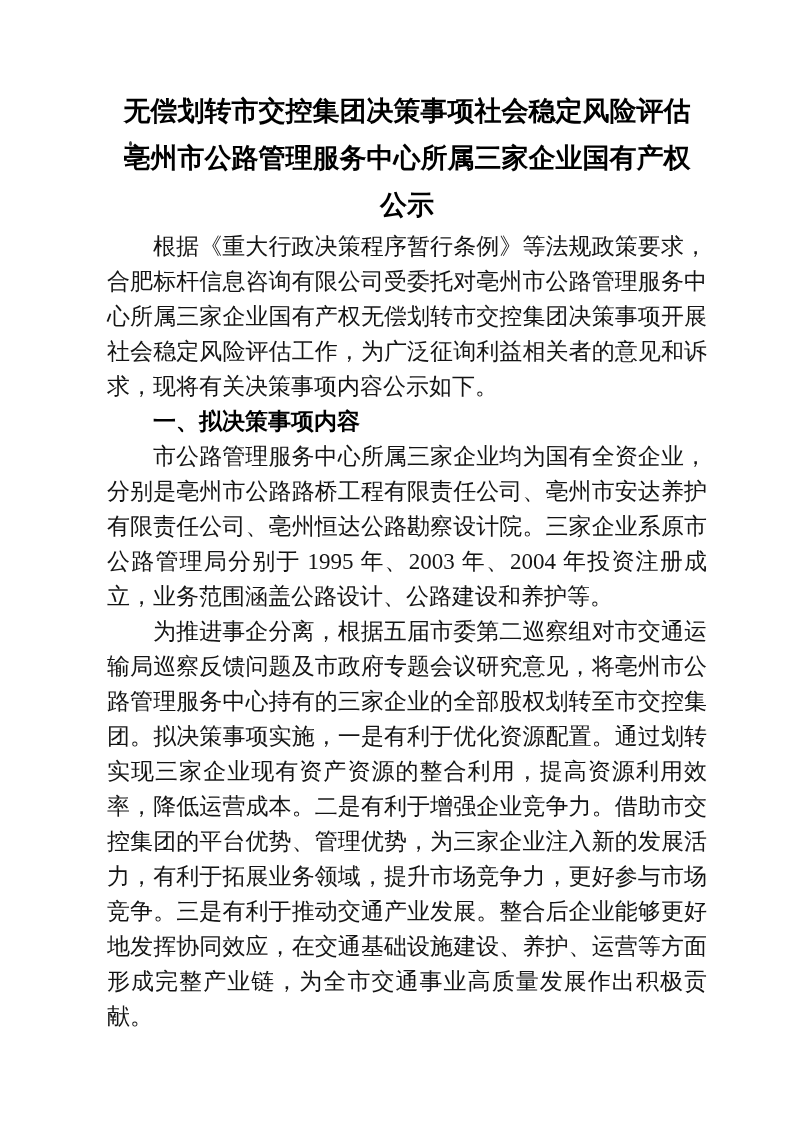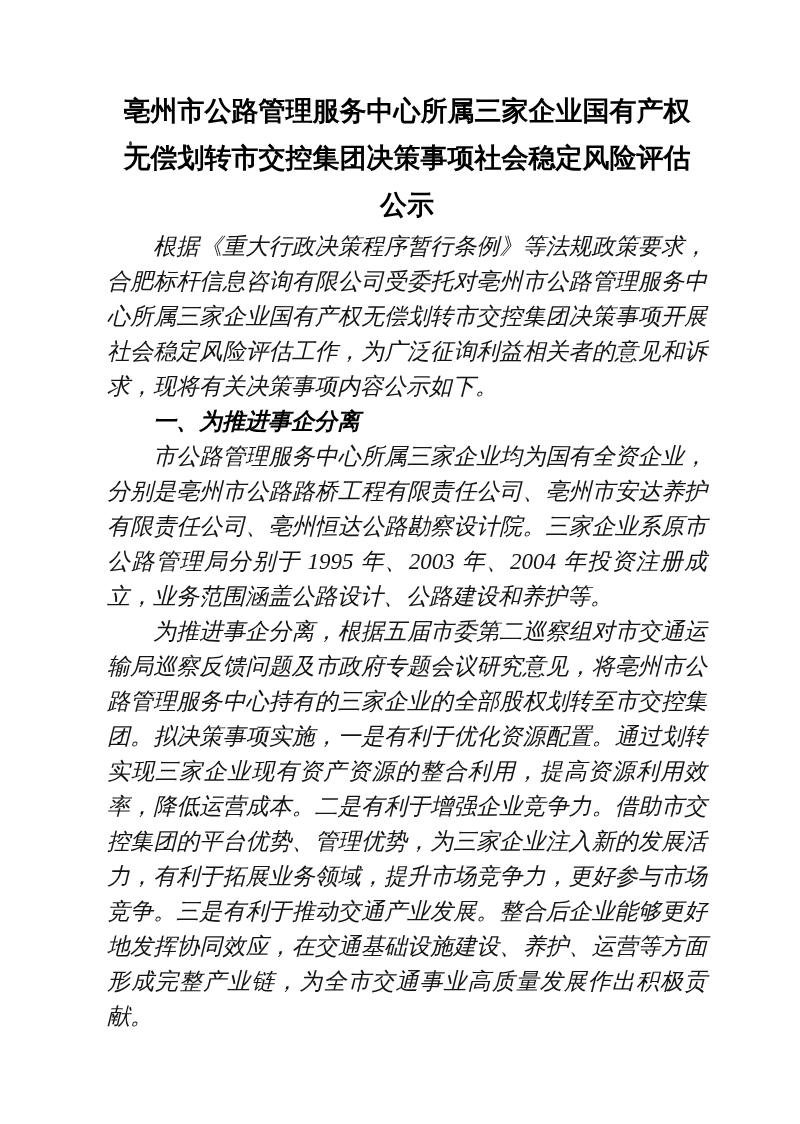--- a/index.html
+++ b/index.html
@@ -31,21 +31,20 @@
     color: #000000;
   }
   .title-line {
     white-space: nowrap;
   }
   .body-block {
     font-size: 23px;
     line-height: 35px;
     text-align: justify;
     color: #141414;
-    font-style: italic;
   }
   .body-block p {
     margin: 0;
     padding: 0;
     text-indent: 2em;
   }
   .section-heading {
     font-weight: bold;
     color: #000000;
   }
@@ -60,29 +59,29 @@
   }
 </style>
 </head>
 <body>
 
 <div class="page">
   <span class="scan-speck"></span>
   <div class="content">
 
     <div class="title-block">
+      <div class="title-line">无偿划转市交控集团决策事项社会稳定风险评估</div>
       <div class="title-line">亳州市公路管理服务中心所属三家企业国有产权</div>
-      <div class="title-line">无偿划转市交控集团决策事项社会稳定风险评估</div>
       <div class="title-line">公示</div>
     </div>
 
     <div class="body-block">
       <p>根据《重大行政决策程序暂行条例》等法规政策要求，合肥标杆信息咨询有限公司受委托对亳州市公路管理服务中心所属三家企业国有产权无偿划转市交控集团决策事项开展社会稳定风险评估工作，为广泛征询利益相关者的意见和诉求，现将有关决策事项内容公示如下。</p>
 
-      <p class="section-heading">一、为推进事企分离</p>
+      <p class="section-heading">一、拟决策事项内容</p>
 
       <p>市公路管理服务中心所属三家企业均为国有全资企业，分别是亳州市公路路桥工程有限责任公司、亳州市安达养护有限责任公司、亳州恒达公路勘察设计院。三家企业系原市公路管理局分别于 1995 年、2003 年、2004 年投资注册成立，业务范围涵盖公路设计、公路建设和养护等。</p>
 
       <p>为推进事企分离，根据五届市委第二巡察组对市交通运输局巡察反馈问题及市政府专题会议研究意见，将亳州市公路管理服务中心持有的三家企业的全部股权划转至市交控集团。拟决策事项实施，一是有利于优化资源配置。通过划转实现三家企业现有资产资源的整合利用，提高资源利用效率，降低运营成本。二是有利于增强企业竞争力。借助市交控集团的平台优势、管理优势，为三家企业注入新的发展活力，有利于拓展业务领域，提升市场竞争力，更好参与市场竞争。三是有利于推动交通产业发展。整合后企业能够更好地发挥协同效应，在交通基础设施建设、养护、运营等方面形成完整产业链，为全市交通事业高质量发展作出积极贡献。</p>
     </div>
 
   </div>
 </div>
 
 </body></html>

